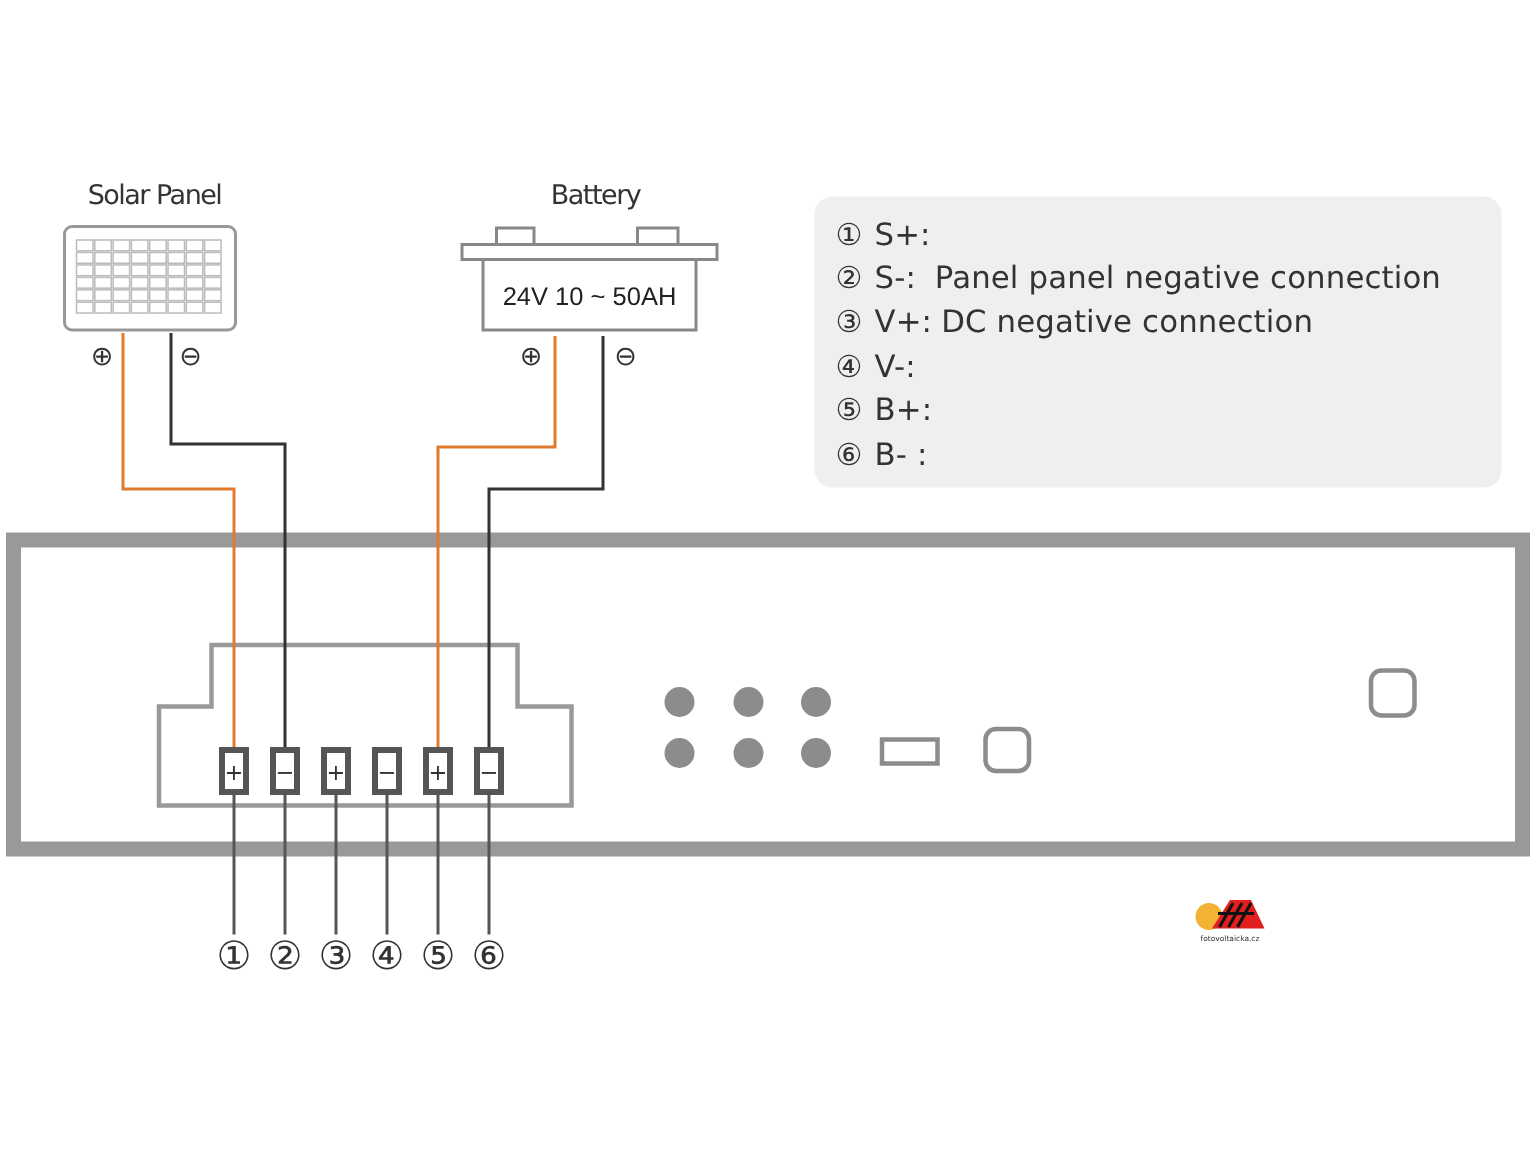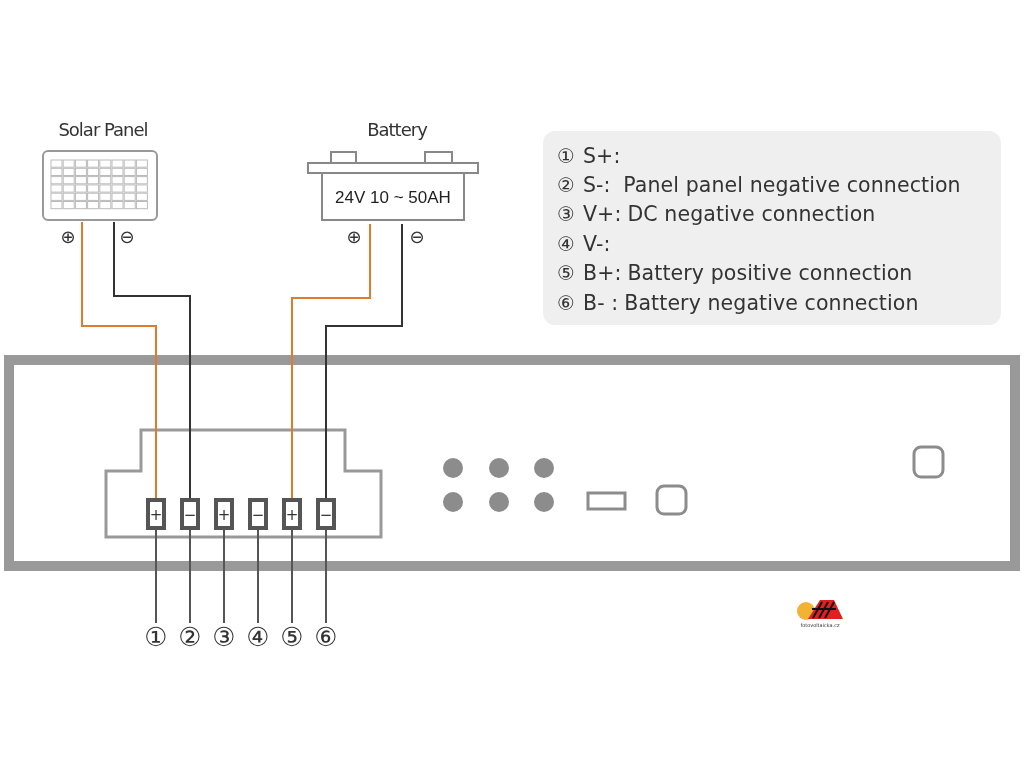--- a/index.html
+++ b/index.html
@@ -158,15 +158,15 @@
     </g>
     <text x="820" y="627" font-size="5" text-anchor="middle" fill="#333" style="font-family:'DejaVu Sans',sans-serif">fotovoltaicka.cz</text>
   </g>
 </svg>
 
 <div class="legend" id="legend">
     <div class="legend-row"><span class="num">①</span><span class="code">S+:</span></div>
     <div class="legend-row"><span class="num">②</span><span class="code">S-: </span><span>Panel panel negative connection</span></div>
     <div class="legend-row"><span class="num">③</span><span class="code">V+:</span><span>DC negative connection</span></div>
     <div class="legend-row"><span class="num">④</span><span class="code">V-: </span></div>
-    <div class="legend-row"><span class="num">⑤</span><span class="code">B+:</span><span>Battery positive connection</span></div>
-    <div class="legend-row"><span class="num">⑥</span><span class="code">B- :</span><span>Battery negative connection</span></div>
+    <div class="legend-row"><span class="num">⑤</span><span class="code">B+:</span></div>
+    <div class="legend-row"><span class="num">⑥</span><span class="code">B- :</span></div>
   </div>
 
 </body></html>

